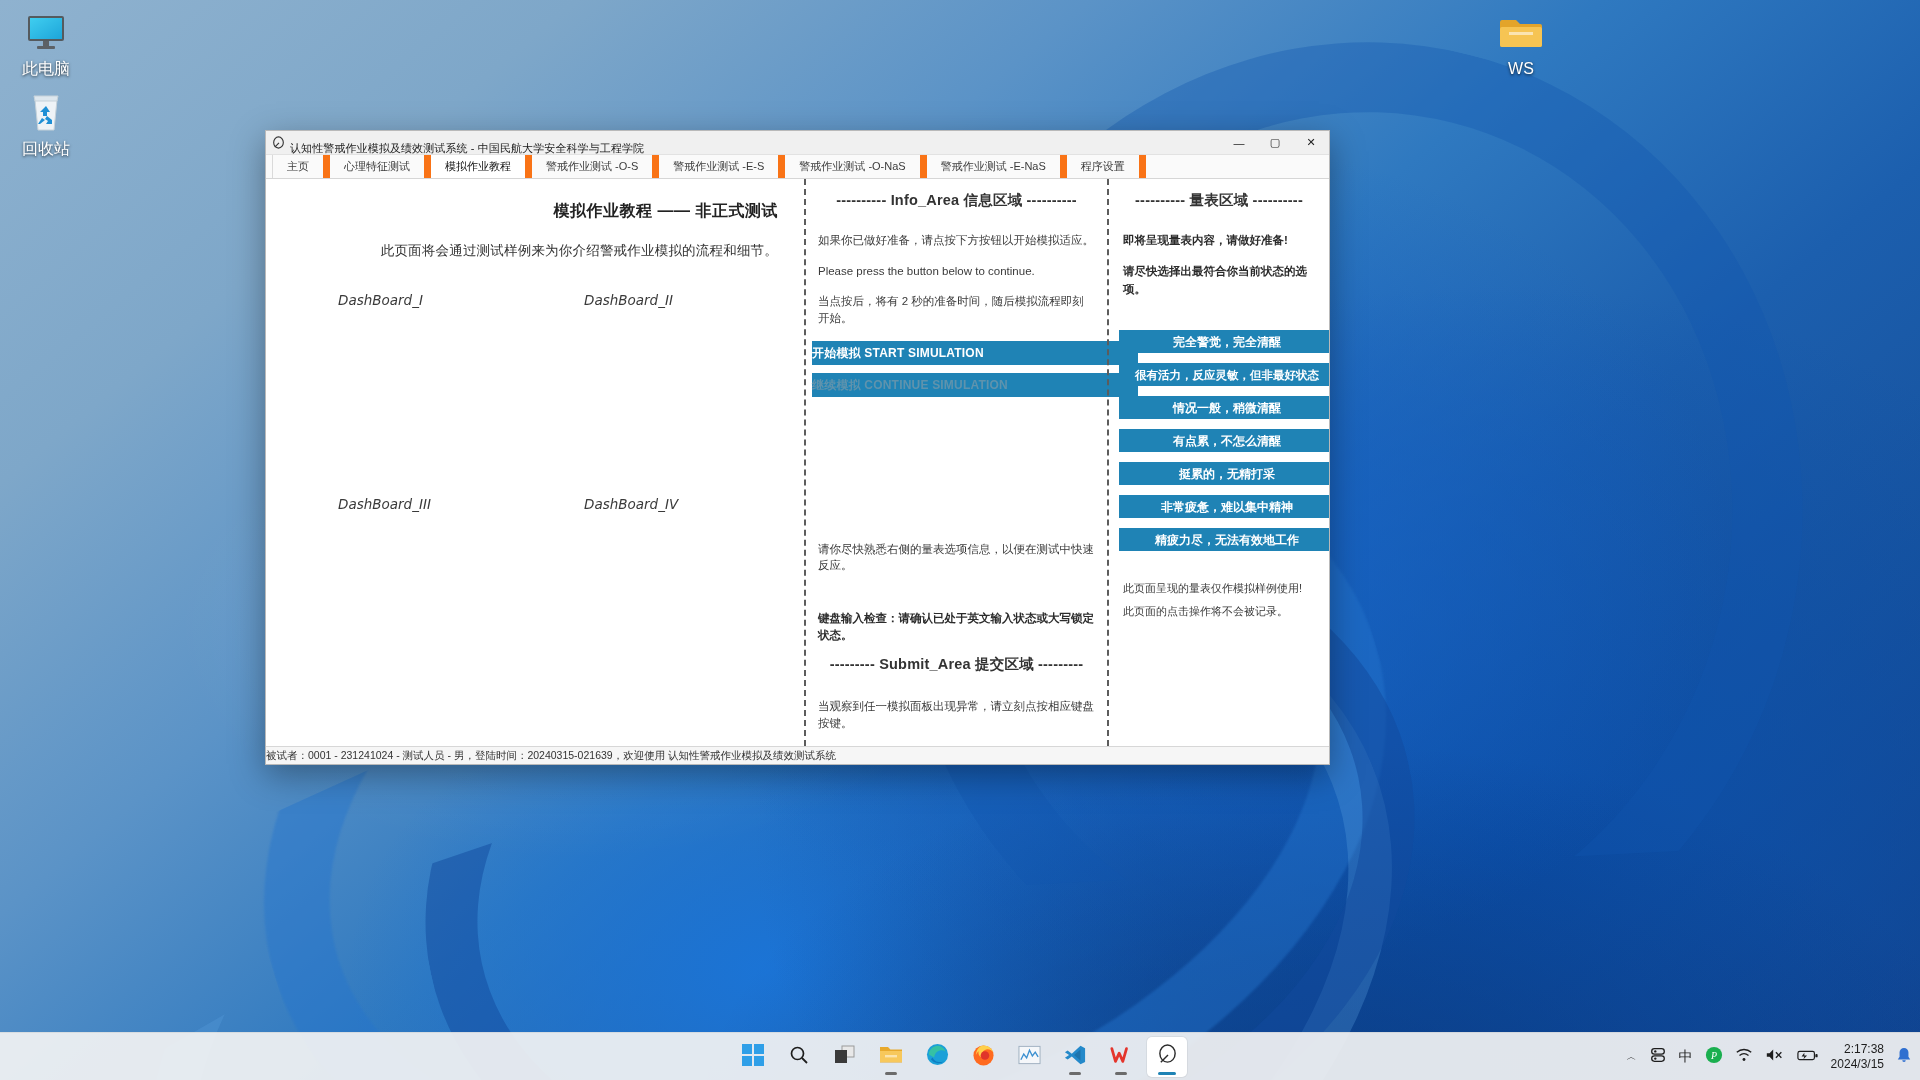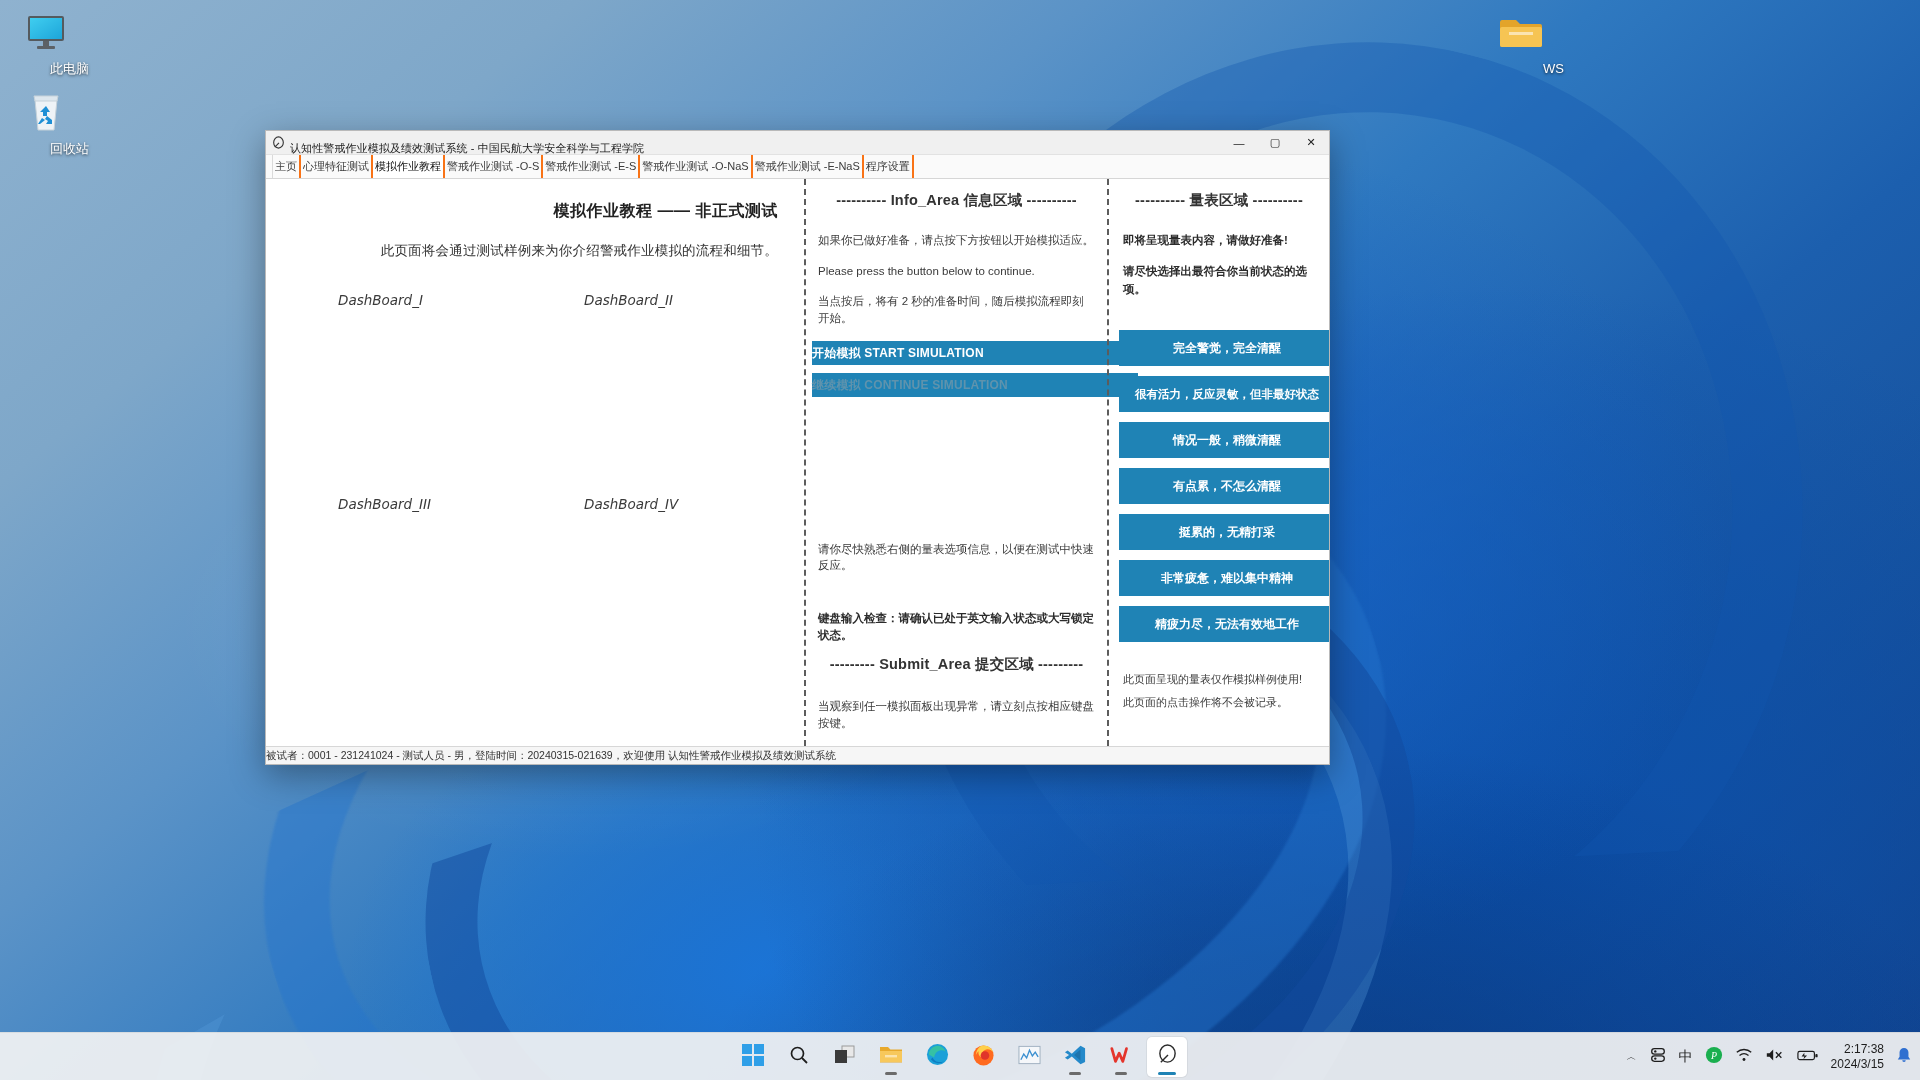--- a/index.html
+++ b/index.html
@@ -37,22 +37,22 @@
         clip-path: polygon(0 35%,100% 18%,100% 100%,0 100%); }
   .r3 { left: 120px; top: 600px; width: 1300px; height: 820px;
         border: 44px solid rgba(88,160,222,.30); transform: rotate(-22deg);
         clip-path: polygon(0 28%,100% 6%,100% 100%,0 100%); }
   .r4 { left: 900px; top: 40px; width: 900px; height: 980px;
         border: 70px solid rgba(18,86,176,.35); transform: rotate(14deg);
         clip-path: polygon(0 0,100% 0,100% 72%,0 100%); }
 
   
   .dicon {
-    position: absolute; width: 86px; text-align: right;
-    color: #fff; font-size: 13px; line-height: 15px;
+    position: absolute; width: 86px; text-align: center;
+    color: #fff; font-size: 16px; line-height: 15px;
     text-shadow: 0 1px 3px rgba(0,0,0,.75);
     cursor: default;
   }
   .dicon .glyph { height: 52px; display: flex; align-items: center; justify-content: center; }
   .dicon .cap { margin-top: 3px; }
 
   
   #appwin {
     position: absolute; left: 265px; top: 130px;
     width: 1065px; height: 635px;
@@ -73,22 +73,22 @@
   }
   .wbtns { margin-left: auto; display: flex; height: 24px; }
   .wbtn { width: 36px; height: 24px; display: flex; align-items: center; justify-content: center;
           font-size: 11px; color: #222; }
 
   
   #tabbar { height: 24px; flex: 0 0 24px; display: flex; background: #fafafa;
             border-bottom: 1px solid #d6d6d6; }
   .tab {
     display: flex; align-items: center; justify-content: center;
-    font-size: 11px; color: #3b3b3b; padding: 0 2px;
-    border-right: 2px solid #f97316; white-space: nowrap;
+    font-size: 11px; color: #3b3b3b; padding: 0 14px;
+    border-right: 7px solid #f97316; white-space: nowrap;
     background: #fafafa;
   }
   .tab.active { background: #ffffff; color: #111; }
   .tab:first-child { border-left: 1px solid #dadada; margin-left: 6px; }
 
   
   #content { flex: 1; display: flex; background: #fff; overflow: hidden; }
   .col { position: relative; height: 100%; }
   .vdash { position: absolute; top: 0; bottom: 0; width: 0;
            border-left: 2px dashed #5c5c5c; }
@@ -126,21 +126,21 @@
     letter-spacing: .2px;
   }
   .btn.disabled { color: #5f93ad; font-weight: bold; }
 
   
   #rightcol { width: 220px; padding: 0 10px; }
   .scale-note { font-size: 11.5px; color: #2b2b2b; font-weight: bold;
                 margin: 0 4px; line-height: 1.5; }
   .opt {
     display: block; width: 216px; margin: 0 auto 10px auto;
-    height: 36px; line-height: 24px; text-align: center;
+    height: 23px; line-height: 24px; text-align: center;
     background: #1f83b5; color: #fff; font-size: 12px; font-weight: bold;
     border: none; font-family: "Liberation Sans", sans-serif;
     white-space: nowrap; overflow: hidden;
   }
   .foot-note { font-size: 11px; color: #3a3a3a; margin: 0 4px 8px 4px; }
 
   
   #statusbar {
     flex: 0 0 18px; height: 18px; background: #f6f6f6;
     border-top: 1px solid #d7d7d7;

